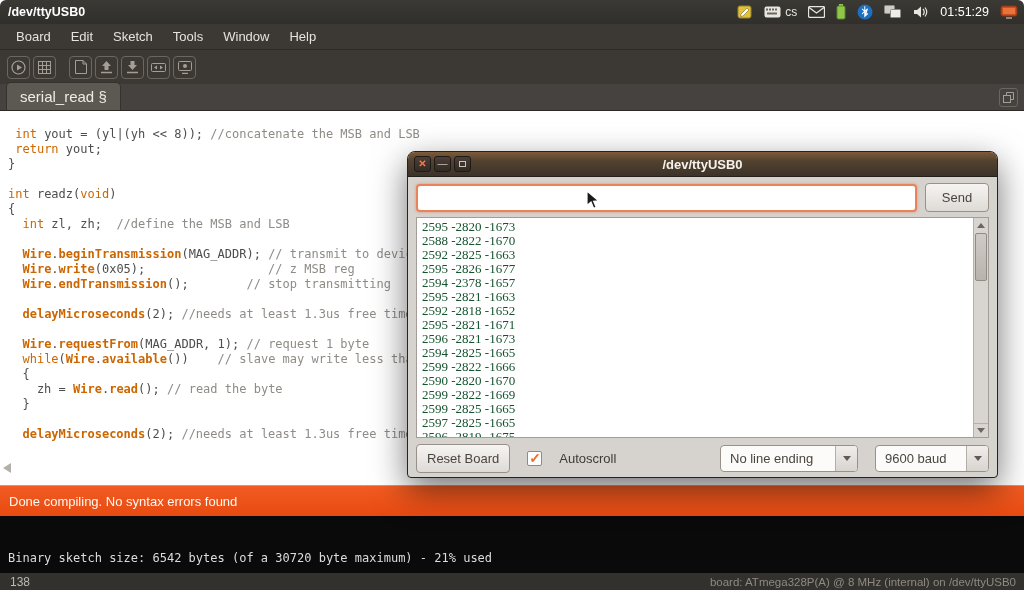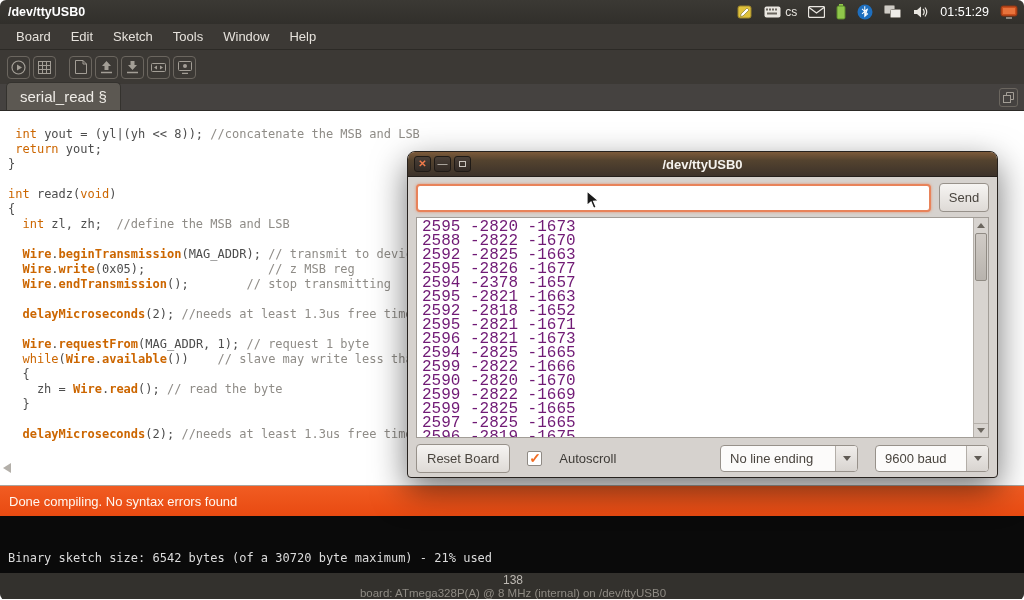--- a/index.html
+++ b/index.html
@@ -36,41 +36,41 @@
   .code-line { white-space:pre; height:15px; }
   .tok-k { color:#cc6600; }
   .tok-f { color:#cc6600; font-weight:bold; }
   .tok-c { color:#8f8c87; }
   .tok-p { color:#4d4d4d; }
   .hscroll-arrow { position:absolute; left:3px; bottom:12px; width:0; height:0; border-top:5px solid transparent; border-bottom:5px solid transparent; border-right:8px solid #b3afa9; }
 
   
   .status-bar { height:30px; background:linear-gradient(#f15c22,#e84a11); color:#fff7f0; font-size:13px; display:flex; align-items:center; padding-left:9px; }
   .console { height:57px; background:#0a0a0a; color:#dcdcdc; font-family:"DejaVu Sans Mono", monospace; font-size:12px; padding:35px 0 0 8px; }
-  .footer { height:26px; background:#33312d; display:flex; align-items:center; justify-content:space-between; padding:0 8px 0 10px;flex-direction:column; }
+  .footer { height:17px; background:#33312d; display:flex; align-items:center; justify-content:space-between; padding:0 8px 0 10px; }
   .footer-line { color:#bdb9b3; font-size:12px; }
   .footer-board { color:#8e8a83; font-size:11.5px; }
 
   
   .sm-window { position:absolute; left:407px; top:151px; width:591px; height:327px; border-radius:8px 8px 4px 4px; background:#d6d2ce; border:1px solid #27221e; box-shadow:0 12px 34px rgba(0,0,0,.55); z-index:10; }
   .sm-titlebar { height:25px; border-radius:7px 7px 0 0; background:linear-gradient(to bottom,#7d5a3a 0%, #54432f 35%, #3c322a 100%); border-bottom:1px solid #241f1b; position:relative; display:flex; align-items:center; padding-left:6px; }
   .winbtn { width:17px; height:16px; margin-right:3px; background:linear-gradient(#4a4038,#332b25); border:1px solid #1f1a16; border-radius:3px; display:flex; align-items:center; justify-content:center; font-size:10px; line-height:1; }
   .winbtn.close { color:#f27b4b; font-weight:bold; }
   .winbtn.min { color:#c9c4bd; }
   .winbtn.max span { display:block; width:7px; height:6px; border:1.5px solid #c9c4bd; }
   .sm-title { position:absolute; left:0; right:0; text-align:center; color:#f5f2ee; font-weight:bold; font-size:13px; pointer-events:none; }
   .sm-body { padding:6px 8px 6px 8px; display:flex; flex-direction:column; gap:5px; height:302px; }
 
   .sm-input-row { display:flex; gap:8px; align-items:center; }
   .sm-input { flex:1; height:28px; background:#fff; border:2px solid #e8835a; box-shadow:0 0 3px rgba(232,131,90,.8); border-radius:4px; font-size:13px; padding:0 6px; outline:none; color:#333; font-family:"Liberation Sans", sans-serif; }
   .gtk-btn { height:29px; background:linear-gradient(#f6f4f2,#dedad6); border:1px solid #97918a; border-radius:4px; color:#4a453f; font-size:13px; display:flex; align-items:center; justify-content:center; padding:0 10px; }
-  .sm-send { width:50px; flex:none; }
+  .sm-send { width:64px; flex:none; }
 
   .sm-output-wrap { position:relative; height:222px; background:#fff; border:1px solid #a29d97; overflow:hidden; }
-  .sm-output { padding:2px 20px 0 5px; font-family:Liberation Mono, monospace; font-size:16px; line-height:14px; color:#701a75; }
+  .sm-output { padding:2px 20px 0 5px; font-family:Liberation Serif, serif; font-size:13px; line-height:14px; color:#14532d; }
   .serial-line { white-space:pre; height:14px; }
   .sm-scrollbar { position:absolute; top:0; bottom:0; right:0; width:15px; background:#d8d4d0; border-left:1px solid #b5b0aa; }
   .sm-step { position:absolute; left:0; width:14px; height:14px; display:flex; align-items:center; justify-content:center; }
   .sm-step.up { top:0; }
   .sm-step.down { bottom:0; border-top:1px solid #b5b0aa; }
   .arrow-up { width:0;height:0;border-left:4px solid transparent;border-right:4px solid transparent;border-bottom:5px solid #6b665f; }
   .arrow-down { width:0;height:0;border-left:4px solid transparent;border-right:4px solid transparent;border-top:5px solid #6b665f; }
   .sm-thumb { position:absolute; left:1px; top:15px; width:12px; height:48px; background:linear-gradient(#d0cbc6,#b8b3ad); border:1px solid #908b84; border-radius:2px; }
 
   .sm-bottom-row { display:flex; align-items:center; gap:17px; height:30px; }

